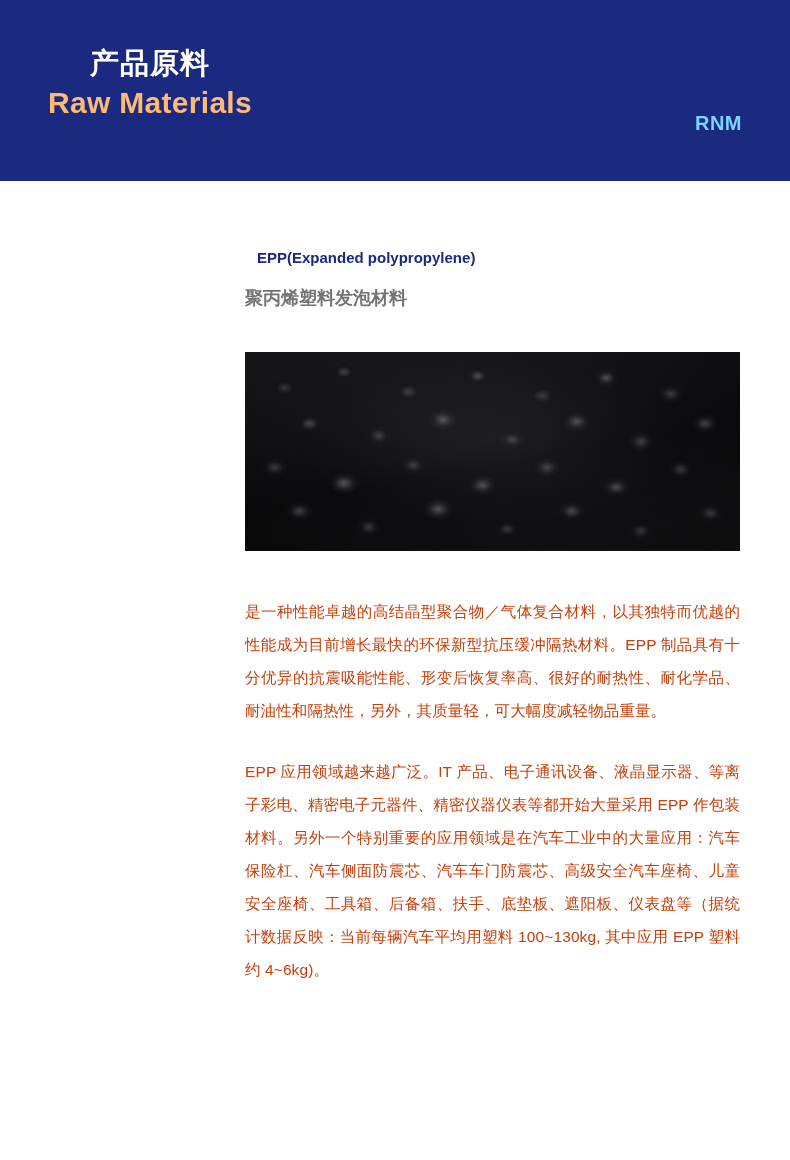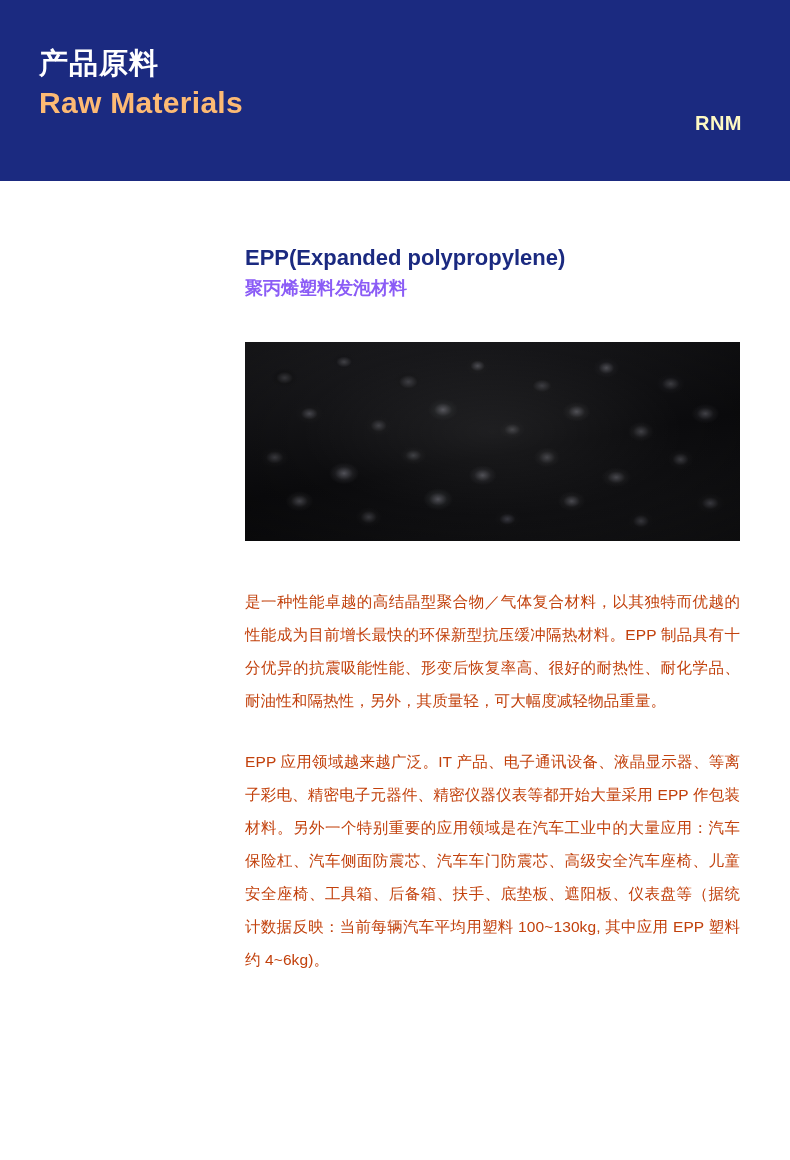--- a/index.html
+++ b/index.html
@@ -24,22 +24,23 @@
   
   .header {
     position: relative;
     width: 790px;
     height: 181px;
     background: #1b2a80;
     box-sizing: border-box;
   }
   .header-title-block {
     position: absolute;
-    left: 39px;
+    left: 48px;
     top: 44px;
+    text-align: center;
   }
   .header-title-cn {
     color: #ffffff;
     font-size: 29px;
     font-weight: bold;
     letter-spacing: 1px;
     line-height: 38px;
     margin: 0;
   }
   .header-title-en {
@@ -47,46 +48,46 @@
     font-size: 30px;
     font-weight: bold;
     letter-spacing: 0.3px;
     line-height: 38px;
     margin: 2px 0 0 0;
   }
   .header-logo {
     position: absolute;
     right: 48px;
     top: 112px;
-    color: #fef9c3;
+    color: #7dd3fc;
     font-size: 20px;
     font-weight: bold;
     letter-spacing: 0.5px;
   }
 
   
   .content {
     position: absolute;
     left: 245px;
     top: 181px;
     width: 495px;
   }
 
   .section-title {
     margin-top: 63px;
   }
   .section-title-en {
     color: #1b2a80;
-    font-size: 22px;
+    font-size: 15px;
     font-weight: bold;
     line-height: 28px;
-    margin: 0;
+    margin: 12px;
   }
   .section-title-cn {
-    color: #8b5cf6;
+    color: #737373;
     font-size: 18px;
     font-weight: bold;
     line-height: 28px;
     margin: 2px 0 0 0;
   }
 
   
   .photo-wrap {
     margin-top: 40px;
     width: 495px;

